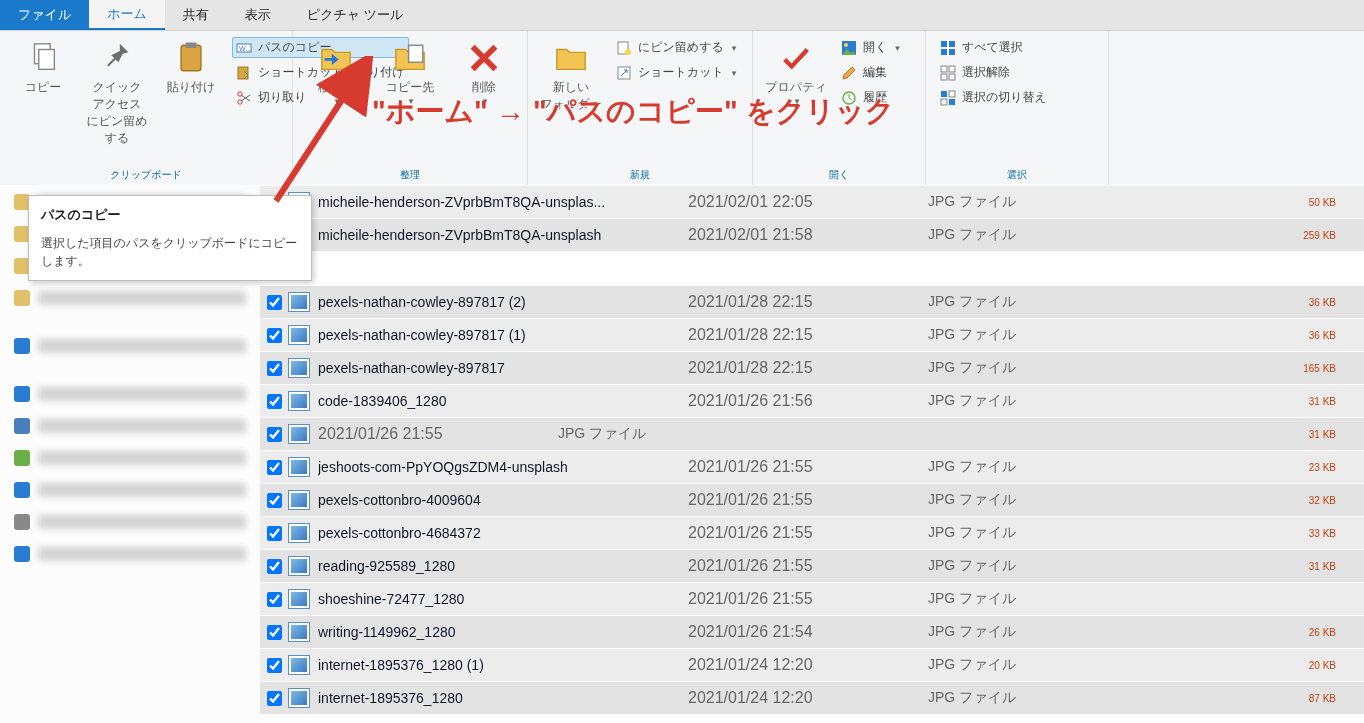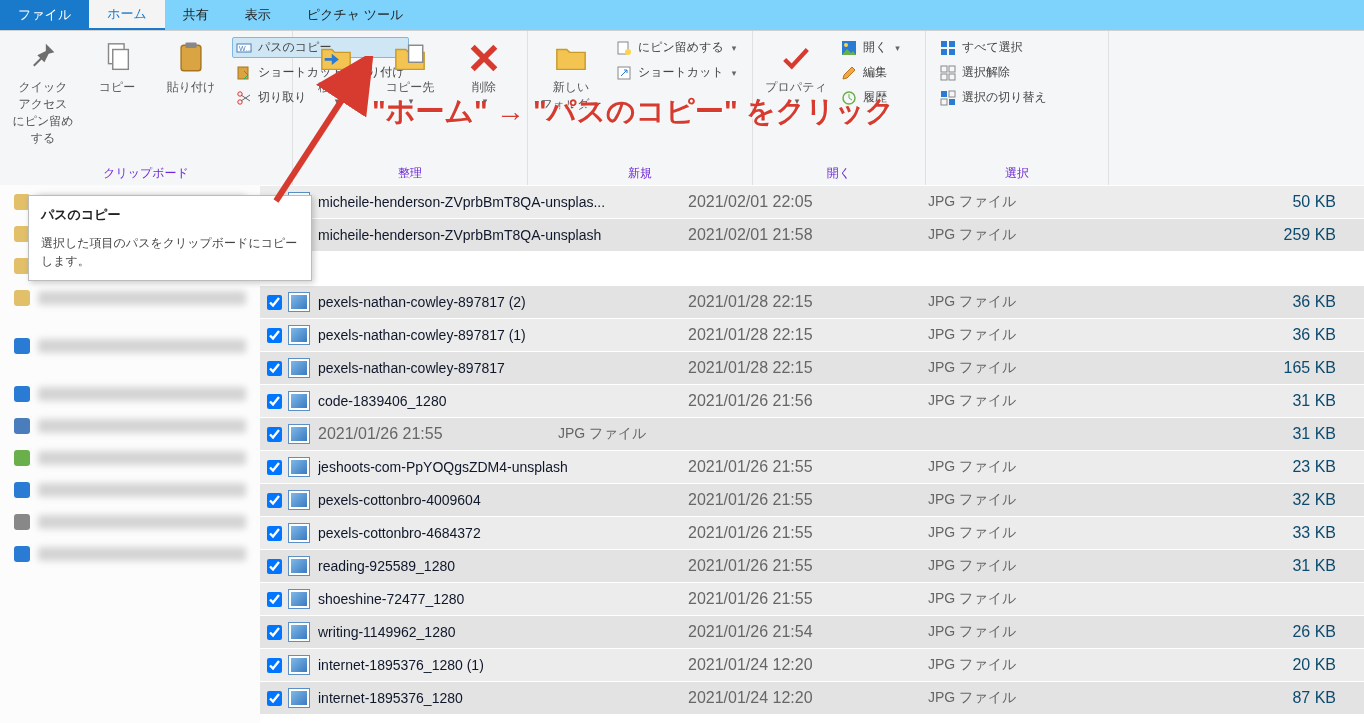--- a/index.html
+++ b/index.html
@@ -1,42 +1,42 @@
 <!DOCTYPE html>
 <html><head>
 <meta charset="utf-8">
 <style>
 html,body{margin:0;padding:0;font-family:"Yu Gothic UI","Meiryo",sans-serif;font-size:13px;color:#222;background:#fff;overflow:hidden}
 body{width:1364px;height:723px;position:relative}
-.tabs{display:flex;height:30px;border-bottom:1px solid #d0d0d0;background:#7dd3fc}
+.tabs{display:flex;height:30px;border-bottom:1px solid #d0d0d0;background:#e5e5e5}
 .tab{display:flex;align-items:center;padding:0 18px;font-size:13px;cursor:pointer}
 .tab.file{background:#1979ca;color:#fff}
 .tab.active{border-bottom:2px solid #1979ca;color:#1979ca;background:#f4f4f4}
 .ribbon{display:flex;height:155px;background:#f5f6f7;border-bottom:1px solid #d0d0d0}
 .group{display:flex;flex-direction:column;border-right:1px solid #e0e0e0;padding:4px 6px 0}
 .group-body{flex:1;display:flex;align-items:flex-start}
-.group-label{text-align:center;font-size:12px;color:#6d28d9;padding:2px 0 4px}
+.group-label{text-align:center;font-size:10px;color:#0369a1;padding:2px 0 4px}
 .bigbtn{display:flex;flex-direction:column;align-items:center;justify-content:flex-start;width:auto;min-width:62px;padding:6px 6px 0;text-align:center;font-size:12px;color:#555;cursor:pointer}
 .bigbtn .ic{width:34px;height:34px;margin-bottom:4px}
 .smallcol{display:flex;flex-direction:column;gap:4px;padding:2px 4px;font-size:12px;color:#444}
 .smallitem{display:flex;align-items:center;gap:6px;padding:2px 4px;cursor:pointer;white-space:nowrap}
 .smallitem.hl{background:#cfe7f5;border:1px solid #7fb9e0;border-radius:2px;padding:1px 3px}
 .caret{font-size:9px;color:#666;margin-left:2px}
 .filelist{position:absolute;left:260px;right:0;top:185px;bottom:0;overflow:hidden}
 .row{display:flex;align-items:center;height:32px;background:#e6e6e6;border-top:1px solid #fff}
 .row:nth-child(odd){background:#ececec}
 .row:nth-child(even){background:#e3e3e3}
 .chk{width:28px;display:flex;justify-content:center}
 .chk input{width:15px;height:15px}
 .fi{width:20px;height:18px;border:1px solid #5a8fc7;background:#fff;position:relative;margin-right:8px}
 .fi::after{content:"";position:absolute;left:2px;top:2px;right:2px;bottom:2px;background:linear-gradient(135deg,#7fb8e8,#3a7ac0)}
 .fname{flex:0 0 370px;font-size:14px;color:#0f172a;overflow:hidden;text-overflow:ellipsis;white-space:nowrap}
 .fdate{flex:0 0 240px;font-size:16px;color:#666}
 .ftype{flex:0 0 180px;font-size:14px;color:#666}
-.fsize{flex:1;text-align:right;padding-right:28px;font-size:16px;color:#0c4a6e}
+.fsize{flex:1;text-align:right;padding-right:28px;font-size:10px;color:#c2410c}
 .grouphdr{height:34px;display:flex;align-items:center;color:#0066cc;font-size:14px;padding-left:10px;background:#fff}
 .sidebar-blur{position:absolute;left:0;top:185px;width:260px;bottom:0;background:#fcfcfc}
 .blur-item{height:30px;margin:2px 14px;display:flex;align-items:center;gap:8px}
 .blur-dot{width:16px;height:16px;border-radius:3px;background:#e2c069}
 .blur-txt{flex:1;height:14px;background:#d4d4d4;filter:blur(3px);border-radius:3px}
 .tooltip{position:absolute;left:28px;top:195px;width:258px;background:#fff;border:1px solid #bcbcbc;box-shadow:2px 2px 6px rgba(0,0,0,.2);padding:10px 12px;z-index:50}
 .tooltip-title{font-weight:600;margin-bottom:10px;font-size:13px}
 .tooltip-body{font-size:12px;color:#444;line-height:1.5}
 .annot{position:absolute;left:372px;top:94px;font-size:29px;font-weight:700;color:#d73a2e;z-index:60;line-height:1.2;text-shadow:1px 1px 0 #fff}
 .arrow{position:absolute;left:256px;top:56px;width:130px;height:150px;z-index:55;pointer-events:none}
@@ -51,31 +51,31 @@
   <div class="tab">表示</div>
   <div class="tab">ピクチャ ツール</div>
 </div>
 
 <div class="ribbon">
 
   <div class="group" style="width:280px">
     <div class="group-body">
       <div class="bigbtn">
         <svg class="ic" viewBox="0 0 24 24">
+            <rect x="6" y="2" width="11" height="14" fill="#fff" stroke="#888"></rect>
+            <rect x="9" y="6" width="11" height="14" fill="#fff" stroke="#888"></rect>
+          </svg>
+        <span>コピー</span>
+      </div>
+      <div class="bigbtn">
+        <svg class="ic" viewBox="0 0 24 24">
             <path fill="#6e6e6e" d="M14 2l6 6-4 1-3 6-2-2-5 5-1-1 5-5-2-2 6-3z"></path>
           </svg>
         <span style="white-space:pre-line">クイック アクセス
 にピン留めする</span>
-      </div>
-      <div class="bigbtn">
-        <svg class="ic" viewBox="0 0 24 24">
-            <rect x="6" y="2" width="11" height="14" fill="#fff" stroke="#888"></rect>
-            <rect x="9" y="6" width="11" height="14" fill="#fff" stroke="#888"></rect>
-          </svg>
-        <span>コピー</span>
       </div>
       <div class="bigbtn">
         <svg class="ic" viewBox="0 0 24 24">
             <rect x="5" y="3" width="14" height="18" rx="2" fill="#d9a441" stroke="#a87420"></rect>
             <rect x="8" y="1" width="8" height="4" rx="1" fill="#888"></rect>
           </svg>
         <span>貼り付け</span>
       </div>
       <div class="smallcol">
         <div class="smallitem hl">

